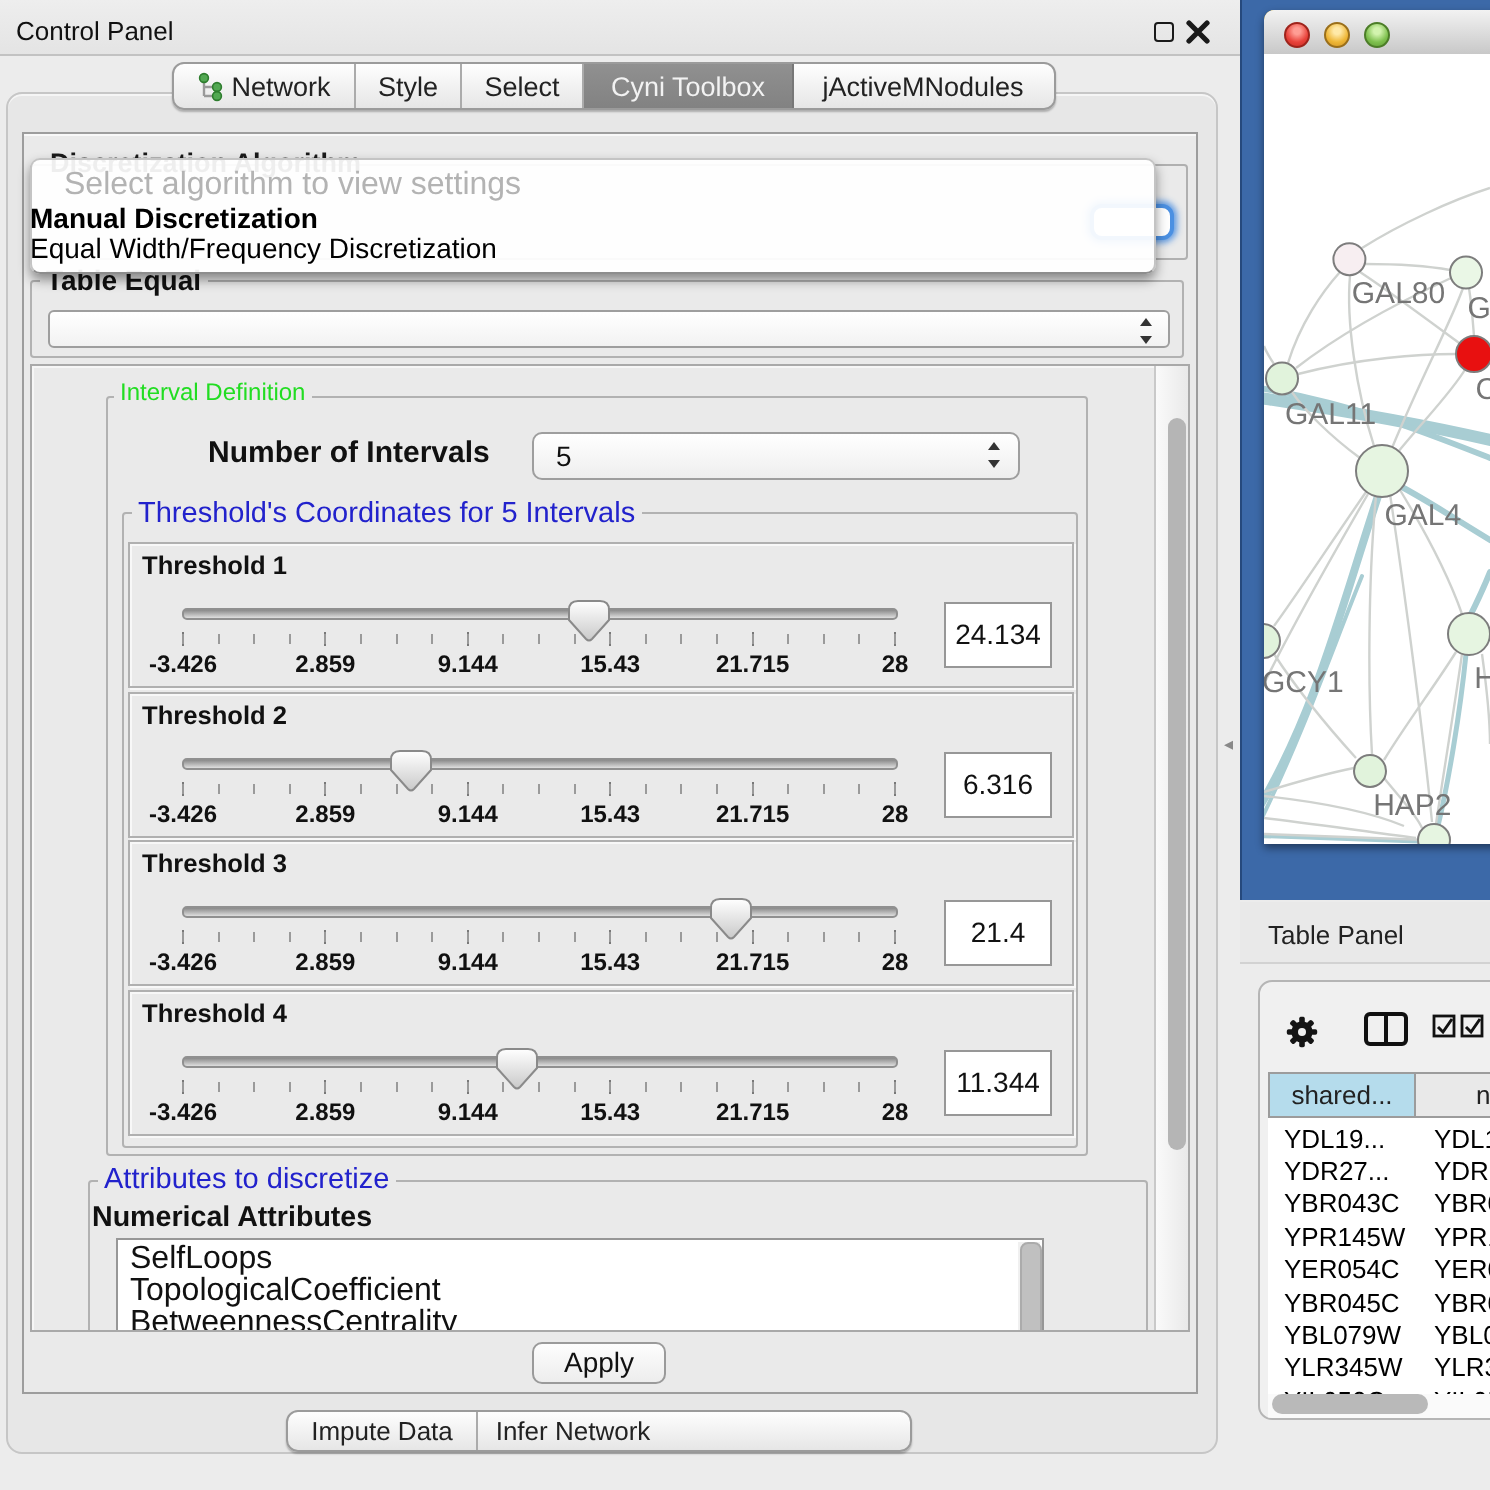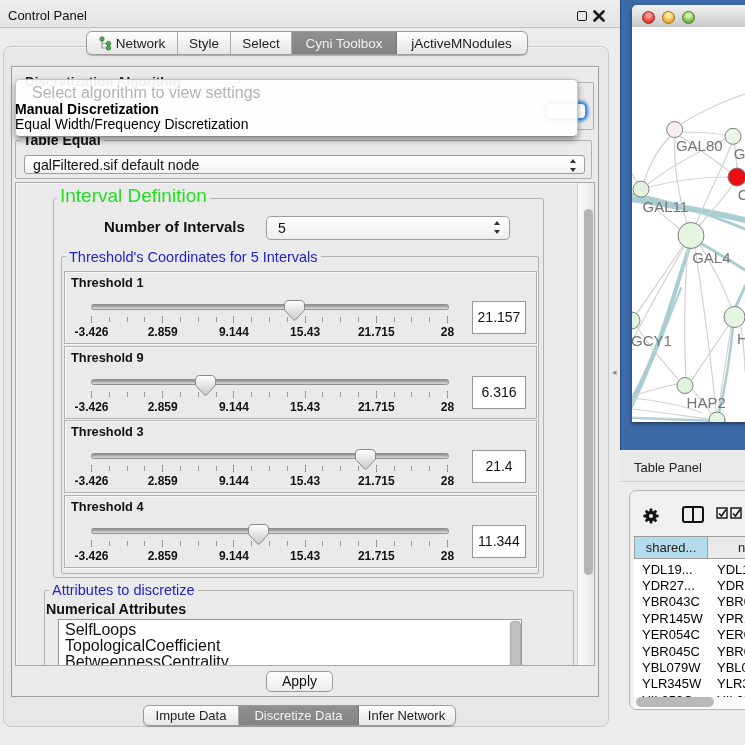--- a/index.html
+++ b/index.html
@@ -37,21 +37,21 @@
 #td-combo{left:24px;top:155px;width:559px;height:17px;background:linear-gradient(#ffffff,#f2f2f2);border:1px solid #9e9e9e;border-radius:3px;}
 #td-combo .txt{left:8px;top:1px;font-size:14.2px;color:#111;}
 .updown{position:absolute;width:7px;}
 .updown .u{position:absolute;left:0;top:0;width:0;height:0;border-left:3.5px solid transparent;border-right:3.5px solid transparent;border-bottom:4.5px solid #333;}
 .updown .d{position:absolute;left:0;bottom:0;width:0;height:0;border-left:3.5px solid transparent;border-right:3.5px solid transparent;border-top:4.5px solid #333;}
 
 #scroll{left:15px;top:182px;width:578px;height:482px;border:1px solid #a9a9a9;background:#eaeaea;overflow:hidden;box-shadow:inset 1px 1px 0 #f6f6f6;}
 #vsb{left:561px;top:0;width:17px;height:482px;background:linear-gradient(to right,#fafafa,#e8e8e8);border-left:1px solid #c9c9c9;}
 #vsb .thumb{position:absolute;left:6px;top:26px;width:9px;height:366px;background:#b5b5b5;border-radius:5px;}
 #idg{left:37px;top:15px;width:489px;height:378px;}
-#idg-label{left:41px;top:6px;font-size:19px;color:#22dd22;background:#eaeaea;}
+#idg-label{left:41px;top:6px;font-size:12px;color:#22dd22;background:#eaeaea;}
 #noi-label{left:88px;top:35px;font-size:15px;font-weight:bold;color:#111;}
 #noi-combo{left:250px;top:33px;width:242px;height:22px;background:linear-gradient(#ffffff,#eeeeee);border:1px solid #9e9e9e;border-radius:5px;}
 #noi-combo .txt{left:11px;top:3px;font-size:14px;color:#111;}
 #thg{left:45px;top:73px;width:476px;height:316px;}
 #thg-label{left:50px;top:67px;color:#2222cc;background:#eaeaea;}
 
 .thr{position:absolute;left:48px;width:471px;height:71px;background:#eaeaea;border:1px solid #b0b0b0;box-shadow:inset 1px 1px 0 #f8f8f8, 1px 1px 0 #f8f8f8;}
 .thr .name{position:absolute;left:6px;top:2.5px;font-size:12.8px;font-weight:bold;color:#111;}
 .thr .track{position:absolute;left:26px;top:32px;width:356px;height:3.5px;border-radius:2.5px;background:linear-gradient(#8a8a8a,#dedede);border:0.5px solid #909090;}
 .thr .ticks{position:absolute;left:26px;top:45px;width:357px;height:4.5px;background:repeating-linear-gradient(to right,#9a9a9a 0px,#9a9a9a 1px,transparent 1px,transparent 17.8px);}
@@ -117,21 +117,20 @@
  <div class="s s5">jActiveMNodules</div>
 </div>
 
 <div class="abs" id="dg-border"></div>
 <div class="abs" id="dg-label">Discretization Algorithm</div>
 <div class="abs" id="dg-combo"></div>
 
 <div class="abs group" id="tdg"></div>
 <div class="abs gtitle" id="tdg-label">Table Equal</div>
 <div class="abs" id="td-combo">
-    <div class="abs txt">galFiltered.sif default node</div>
     <div class="updown" style="right:7px;top:3px;height:13px;">
       <div class="u"></div>
       <div class="d"></div>
     </div>
   </div>
 
 <div class="abs" id="scroll">
   <div class="abs group" id="idg"></div>
   <div class="abs gtitle" id="idg-label">Interval Definition</div>
   <div class="abs" id="noi-label">Number of Intervals</div>
@@ -159,24 +158,24 @@
         <div class="lab" style="left:382.5px">28</div>
         <svg class="thumbsvg" style="left:219.0px">
           <defs>
             <linearGradient id="tg0" x1="0" y1="0" x2="0" y2="1">
               <stop offset="0" stop-color="#ffffff"></stop>
               <stop offset="1" stop-color="#c9c9c9"></stop>
             </linearGradient>
           </defs>
           <path d="M0.5 5 Q0.5 0.5 5 0.5 L16 0.5 Q20.5 0.5 20.5 5 L20.5 10 L12 19.5 Q10.5 21 9 19.5 L0.5 10 Z" fill="url(#tg0)" stroke="#8a8a8a" stroke-width="1"></path>
         </svg>
-        <div class="vbox">21.157</div>
+        <div class="vbox">24.134</div>
       </div>
       <div class="thr" style="top:163px">
-        <div class="name">Threshold 9</div>
+        <div class="name">Threshold 2</div>
         <div class="track"></div>
         <div class="ticks2"></div>
         <div class="ticks"></div>
         <div class="lab" style="left:26.5px">-3.426</div>
         <div class="lab" style="left:97.7px">2.859</div>
         <div class="lab" style="left:168.9px">9.144</div>
         <div class="lab" style="left:240.10000000000002px">15.43</div>
         <div class="lab" style="left:311.3px">21.715</div>
         <div class="lab" style="left:382.5px">28</div>
         <svg class="thumbsvg" style="left:129.5px">
@@ -253,21 +252,20 @@
 
 <div class="abs" id="popup">
   <div class="abs r1">Select algorithm to view settings</div>
   <div class="abs r3">Equal Width/Frequency Discretization</div>
   <div class="abs r2">Manual Discretization</div>
 </div>
 
 <div class="abs" id="apply">Apply</div>
 <div class="abs seg" id="btabs">
  <div class="s s1">Impute Data</div>
- <div class="s s2 sel">Discretize Data</div>
  <div class="s s3">Infer Network</div>
 </div>
 <div class="abs" id="split-arrow">◂</div>
 
 <div class="abs" id="netframe"></div>
 <div class="abs" id="netwin">
   <div class="abs" id="nettitle">
       <div class="light" id="lt-r"></div>
       <div class="light" id="lt-y"></div>
       <div class="light" id="lt-g"></div>

